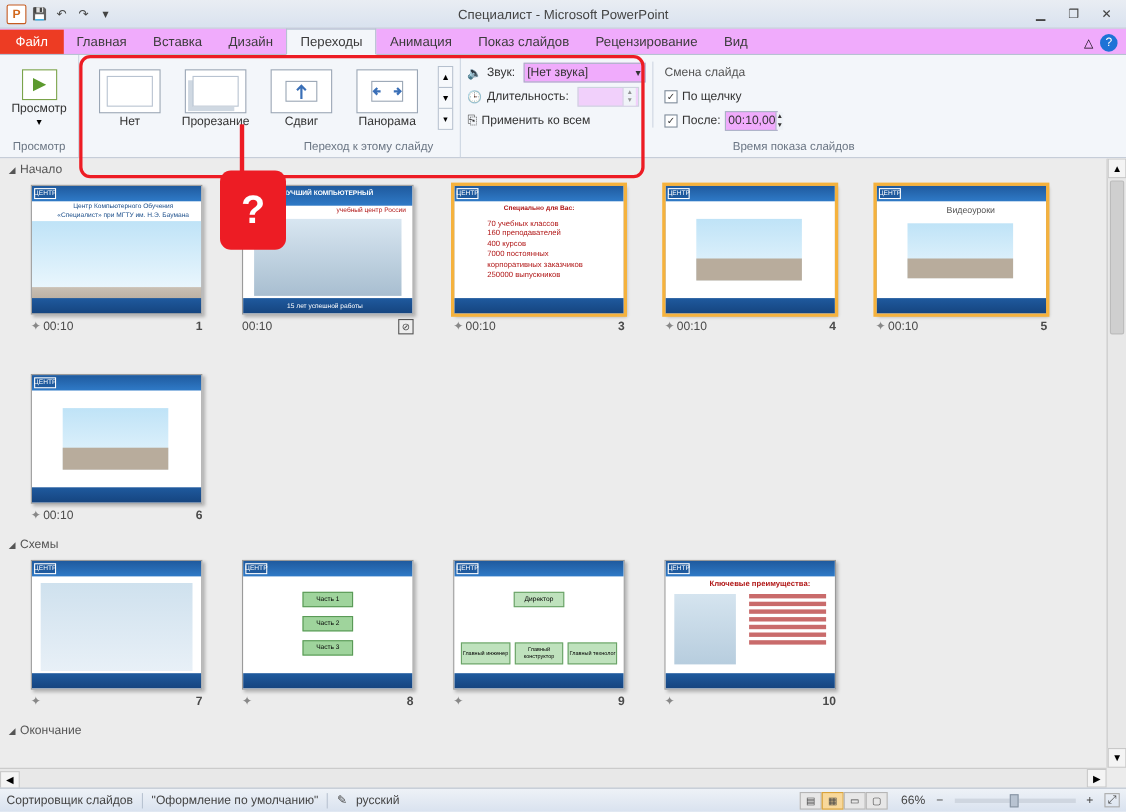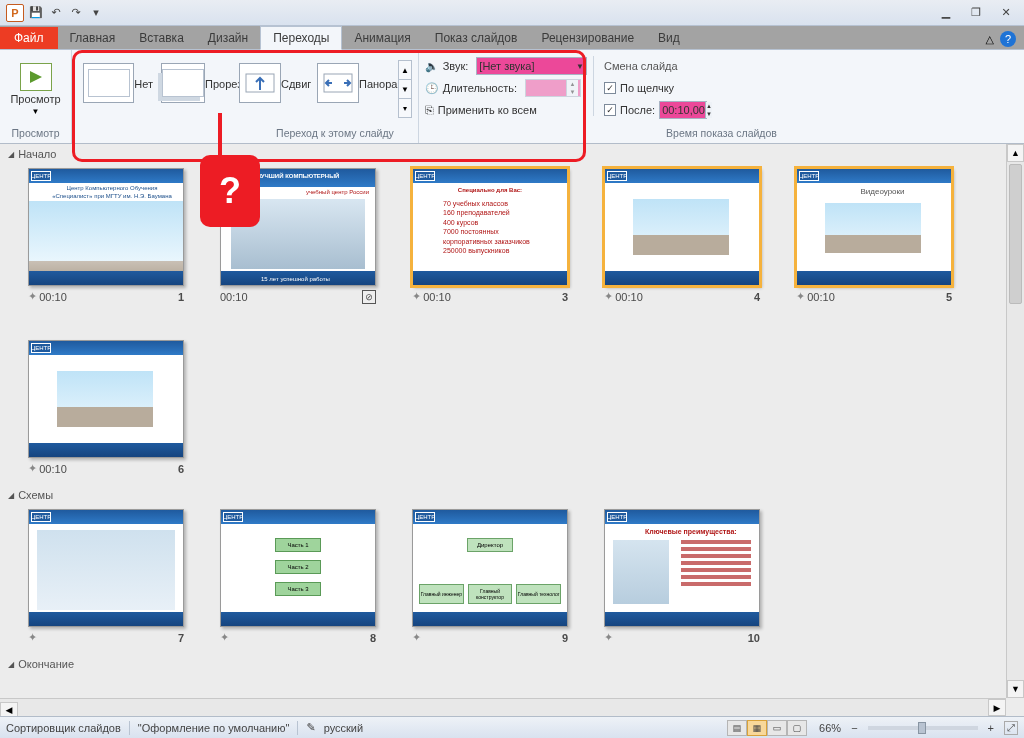--- a/index.html
+++ b/index.html
@@ -5,48 +5,48 @@
   * { box-sizing: border-box; margin: 0; padding: 0; font-family: "Segoe UI", Tahoma, sans-serif; }
   html, body { width: 1024px; height: 738px; overflow: hidden; background: #fff; }
   
   .titlebar { height: 26px; background: linear-gradient(#e9edf3,#d9e2ef); display:flex; align-items:center; font-size:12px; color:#444; position:relative; border-bottom:1px solid #b6c2d2;}
   .qat { display:flex; align-items:center; gap:4px; padding-left:6px;}
   .qat .icon, .win-controls .icon { width:16px; height:16px; display:flex; align-items:center; justify-content:center; font-size:11px; color:#444; }
   .p-logo { width:18px; height:18px; background:#fff; border:1px solid #c55b20; color:#d2691e; font-weight:bold; font-size:11px; display:flex;align-items:center;justify-content:center; border-radius:2px;}
   .title-center { position:absolute; left:0; right:0; text-align:center; pointer-events:none;}
   .win-controls { margin-left:auto; display:flex; gap:14px; padding-right:10px;}
   
-  .ribbon-tabs { height:24px; background:#a3a3a3; display:flex; align-items:flex-end; font-size:12px; border-bottom:1px solid #b6c2d2; padding-left:0;}
+  .ribbon-tabs { height:24px; background:#f0abfc; display:flex; align-items:flex-end; font-size:12px; border-bottom:1px solid #b6c2d2; padding-left:0;}
   .file-tab { background:#ed3c23; color:#fff; padding:4px 14px 4px 14px; font-size:12px; cursor:pointer; }
   .tab-item { padding:4px 12px; color:#3b3b3b; cursor:pointer; }
   .tab-item.active { background:#f3f6fa; border:1px solid #b6c2d2; border-bottom:1px solid #f3f6fa; margin-bottom:-1px;}
   .ribbon-right { margin-left:auto; display:flex; gap:6px; padding-right:8px; padding-bottom:2px; align-items:center;}
   .help-icon { width:16px;height:16px;border-radius:50%;background:#1e73d6;color:#fff;font-size:11px;display:flex;align-items:center;justify-content:center;}
   
   .ribbon { height:94px; background:#f3f6fa; border-bottom:1px solid #b2bcc9; display:flex; position:relative; font-size:11px;}
   .ribbon-group { border-right:1px solid #cdd6e1; height:100%; display:flex; flex-direction:column; }
   .group-content { flex:1; display:flex; align-items:center; padding:4px 6px 2px 6px; gap:6px;}
   .group-label { height:16px; text-align:center; font-size:10.5px; color:#6b7684; padding-bottom:2px;}
   .big-btn { display:flex; flex-direction:column; align-items:center; gap:2px; padding:2px 6px; cursor:pointer;}
   .big-btn .ico { width:32px; height:28px; background:#fff; border:1px solid #a8b4c4; display:flex; align-items:center; justify-content:center;}
   .big-btn .lbl { font-size:11px; color:#333; }
   
   .gallery-wrap { display:flex; align-items:flex-start; }
   .trans-gallery { display:flex; gap:6px; padding:6px 4px 2px 4px;}
-  .trans-item { display:flex; flex-direction:row; align-items:center; width:72px; cursor:pointer; border:1px solid transparent; padding:2px 0;}
+  .trans-item { display:flex; flex-direction:column; align-items:center; width:72px; cursor:pointer; border:1px solid transparent; padding:2px 0;}
   .trans-thumb { width:56px; height:40px; background:#fff; border:1px solid #9aa6b5; display:flex; align-items:center; justify-content:center; position:relative;}
   .trans-thumb .inner {width:42px;height:28px;border:1px solid #b8c3d1;}
   .trans-label { font-size:11px; color:#333; margin-top:2px;}
   .gallery-spin { width:14px; display:flex; flex-direction:column; border:1px solid #b5c0ce; margin-top:6px; height:58px;}
   .gallery-spin div{flex:1;font-size:8px;display:flex;align-items:center;justify-content:center;border-bottom:1px solid #b5c0ce;background:#f7f9fc;cursor:pointer;}
   .eff-group .ico{width:32px;height:26px;border:1px solid #ccc;background:#eee;}
   .eff-group{opacity:.5;}
   
   .row { display:flex; align-items:center; height:20px; gap:4px; font-size:11px; color:#333; white-space:nowrap;}
-  .combo { border:1px solid #a8b4c4; background:#ec4899; height:18px; font-size:11px; padding:0 2px; display:flex;align-items:center;}
+  .combo { border:1px solid #a8b4c4; background:#f0abfc; height:18px; font-size:11px; padding:0 2px; display:flex;align-items:center;}
   .spin-arrows{display:flex;flex-direction:column;width:12px;border-left:1px solid #a8b4c4;}
   .spin-arrows span{font-size:6px;height:8px;display:flex;align-items:center;justify-content:center;background:#eef2f7;}
   .chk { width:12px;height:12px;border:1px solid #7d8a9a;display:inline-flex;align-items:center;justify-content:center;font-size:9px;background:#fff;}
   
   .red-box{position:absolute;border:3px solid #ed1c24;border-radius:10px;left:72px;top:2px;width:514px;height:112px;pointer-events:none;z-index:5;}
   .red-callout{position:absolute;left:200px;top:155px;width:60px;height:72px;background:#ed1c24;border-radius:10px;z-index:6;display:flex;align-items:center;justify-content:center;color:#fff;font-size:36px;font-weight:bold;}
   .red-line{position:absolute;left:218px;top:113px;width:4px;height:44px;background:#ed1c24;z-index:5;}
   
   .sorter { position:absolute; top:144px; left:0; right:0; bottom:22px; background:#ececec; overflow:hidden;}
   .scroll-v{position:absolute;right:0;top:0;bottom:18px;width:18px;background:#e8e8e8;border-left:1px solid #c8c8c8;}
@@ -85,20 +85,21 @@
 <body>
 
 <div class="titlebar">
   <div class="qat">
     <div class="p-logo">P</div>
     <div class="icon">💾</div>
     <div class="icon">↶</div>
     <div class="icon">↷</div>
     <div class="icon">▾</div>
   </div>
+  <div class="title-center">Специалист - Microsoft PowerPoint</div>
   <div class="win-controls">
     <div class="icon">▁</div>
     <div class="icon">❐</div>
     <div class="icon">✕</div>
   </div>
 </div>
 
 <div class="ribbon-tabs">
   <div class="file-tab">Файл</div>
   <div class="tab-item">Главная</div>

